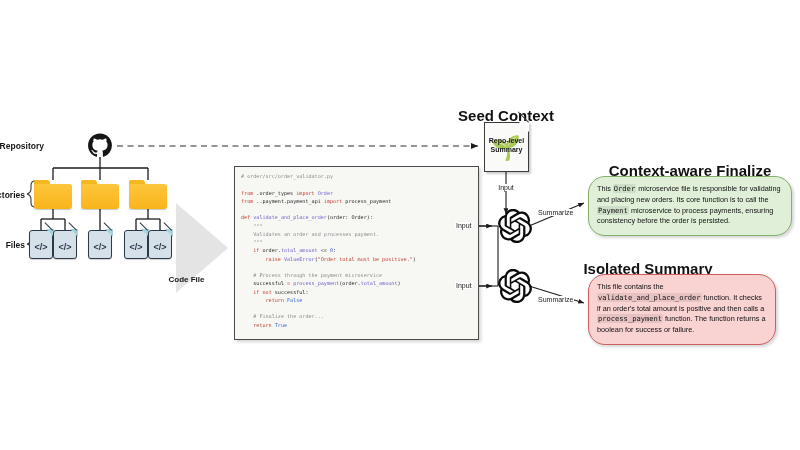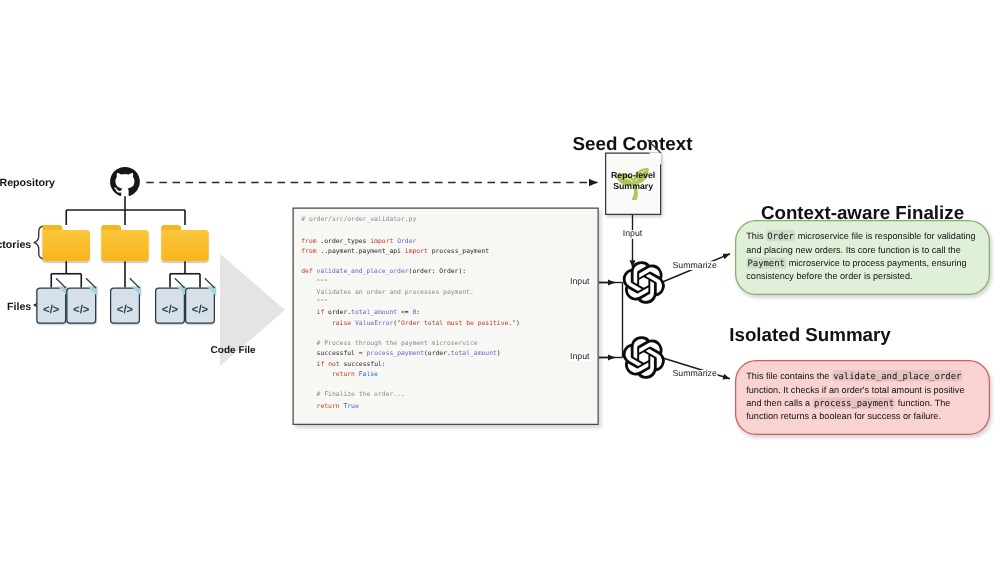--- a/index.html
+++ b/index.html
@@ -111,21 +111,21 @@
   .callout {
     position: absolute;
     border-radius: 17px;
     padding: 7px 8px 8px 8px;
     font-size: 7.3px;
     line-height: 1.48;
     color: #111;
     box-shadow: 1.5px 2px 3px rgba(0,0,0,.16);
   }
   #ctx-box { left: 588px; top: 176px; width: 204px; background: #DFEFD8; border: 1.1px solid #84B06B; }
-  #iso-box { left: 588px; top: 288px; width: 204px; background: #F9D2D2; border: 1.1px solid #CC5F5F; }
+  #iso-box { left: 588px; top: 274px; width: 188px; background: #F9D2D2; border: 1.1px solid #CC5F5F; }
   .callout code {
     font-family: "DejaVu Sans Mono", monospace;
     font-size: 7.1px;
     background: rgba(0,0,0,.075);
     border-radius: 2px;
     padding: 0 1px;
   }
 
   
   #seeddoc {

